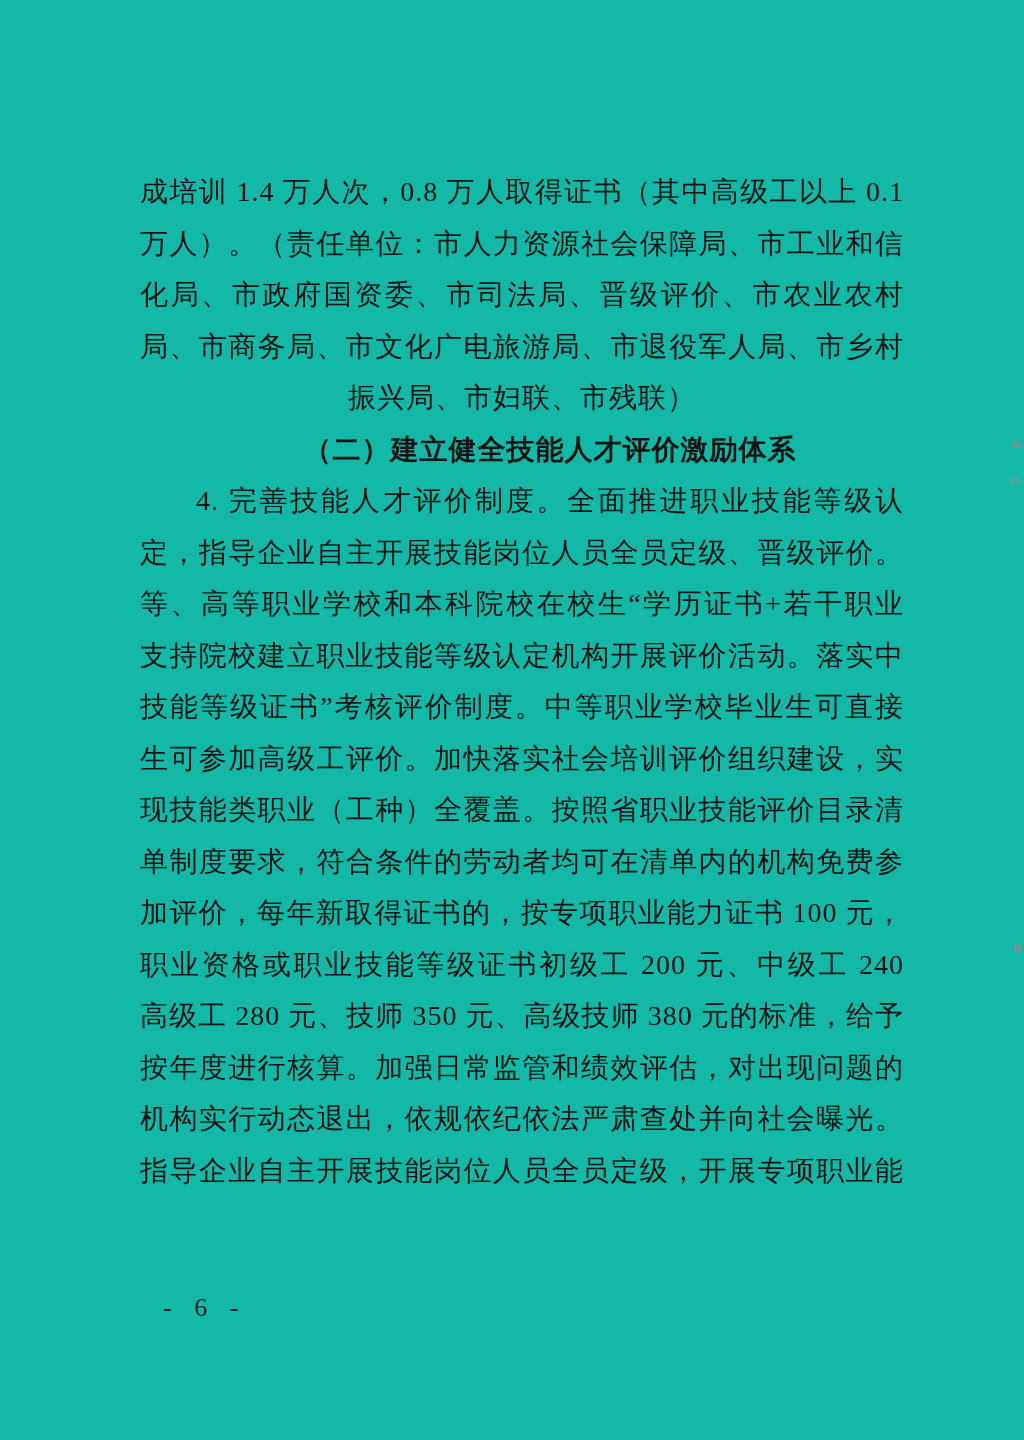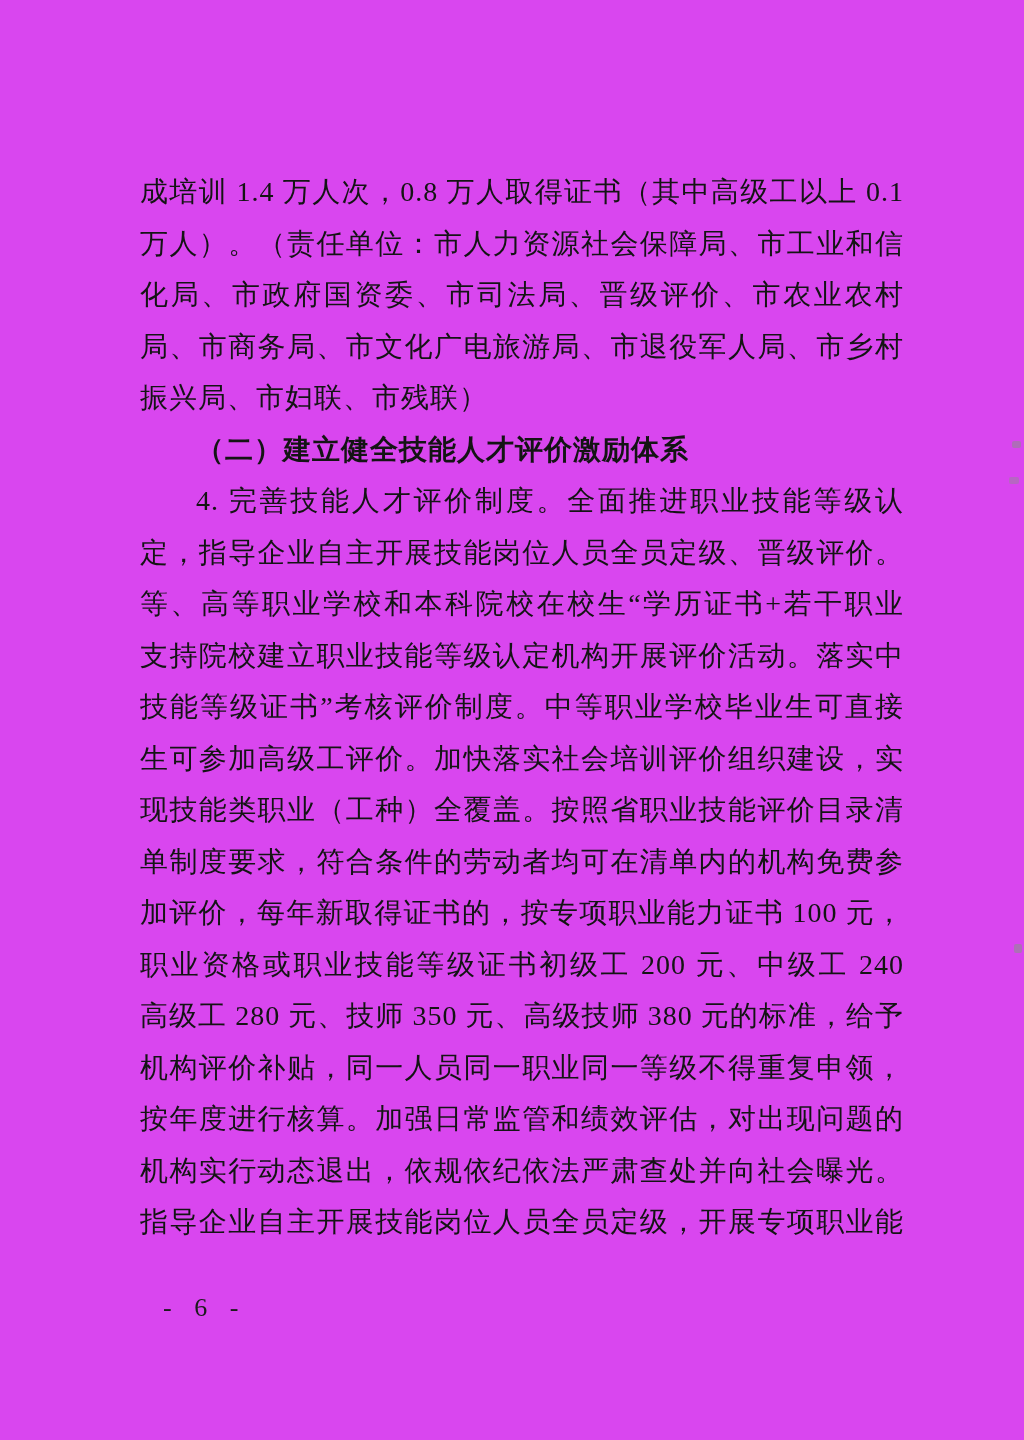--- a/index.html
+++ b/index.html
@@ -13,33 +13,33 @@
     position: relative;
     overflow: hidden;
     font-family: "Liberation Serif", "DejaVu Serif", serif;
     color: #141414;
   }
   .page {
     position: absolute;
     left: 0; top: 0;
     width: 1024px;
     height: 1440px;
-    background: #d946ef;
+    background: #14b8a6;
   }
   .doc {
     position: absolute;
     left: 140px;
     top: 166px;
     width: 764px;
   }
   .line {
     font-size: 28px;
     line-height: 51.5px;
     height: 51.5px;
-    text-align: left;
+    text-align: center;
     letter-spacing: 1px;
     white-space: pre-wrap;
     overflow: hidden;
   }
   .line.justify {
     text-align: justify;
     text-align-last: justify;
     text-justify: inter-character;
   }
   .line.indent {
@@ -81,21 +81,20 @@
       <div class="line justify">定，指导企业自主开展技能岗位人员全员定级、晋级评价。</div>
       <div class="line justify">等、高等职业学校和本科院校在校生“学历证书+若干职业</div>
       <div class="line justify">支持院校建立职业技能等级认定机构开展评价活动。落实中</div>
       <div class="line justify">技能等级证书”考核评价制度。中等职业学校毕业生可直接</div>
       <div class="line justify">生可参加高级工评价。加快落实社会培训评价组织建设，实</div>
       <div class="line justify">现技能类职业（工种）全覆盖。按照省职业技能评价目录清</div>
       <div class="line justify">单制度要求，符合条件的劳动者均可在清单内的机构免费参</div>
       <div class="line justify">加评价，每年新取得证书的，按专项职业能力证书 100 元，</div>
       <div class="line justify">职业资格或职业技能等级证书初级工 200 元、中级工 240 元、</div>
       <div class="line justify">高级工 280 元、技师 350 元、高级技师 380 元的标准，给予</div>
-      <div class="line justify">机构评价补贴，同一人员同一职业同一等级不得重复申领，</div>
       <div class="line justify">按年度进行核算。加强日常监管和绩效评估，对出现问题的</div>
       <div class="line justify">机构实行动态退出，依规依纪依法严肃查处并向社会曝光。</div>
       <div class="line justify">指导企业自主开展技能岗位人员全员定级，开展专项职业能力</div>
     </div>
   <div class="page-number">- 6 -</div>
   <div class="speck speck1"></div>
   <div class="speck speck2"></div>
   <div class="speck speck3"></div>
 </div>
 

